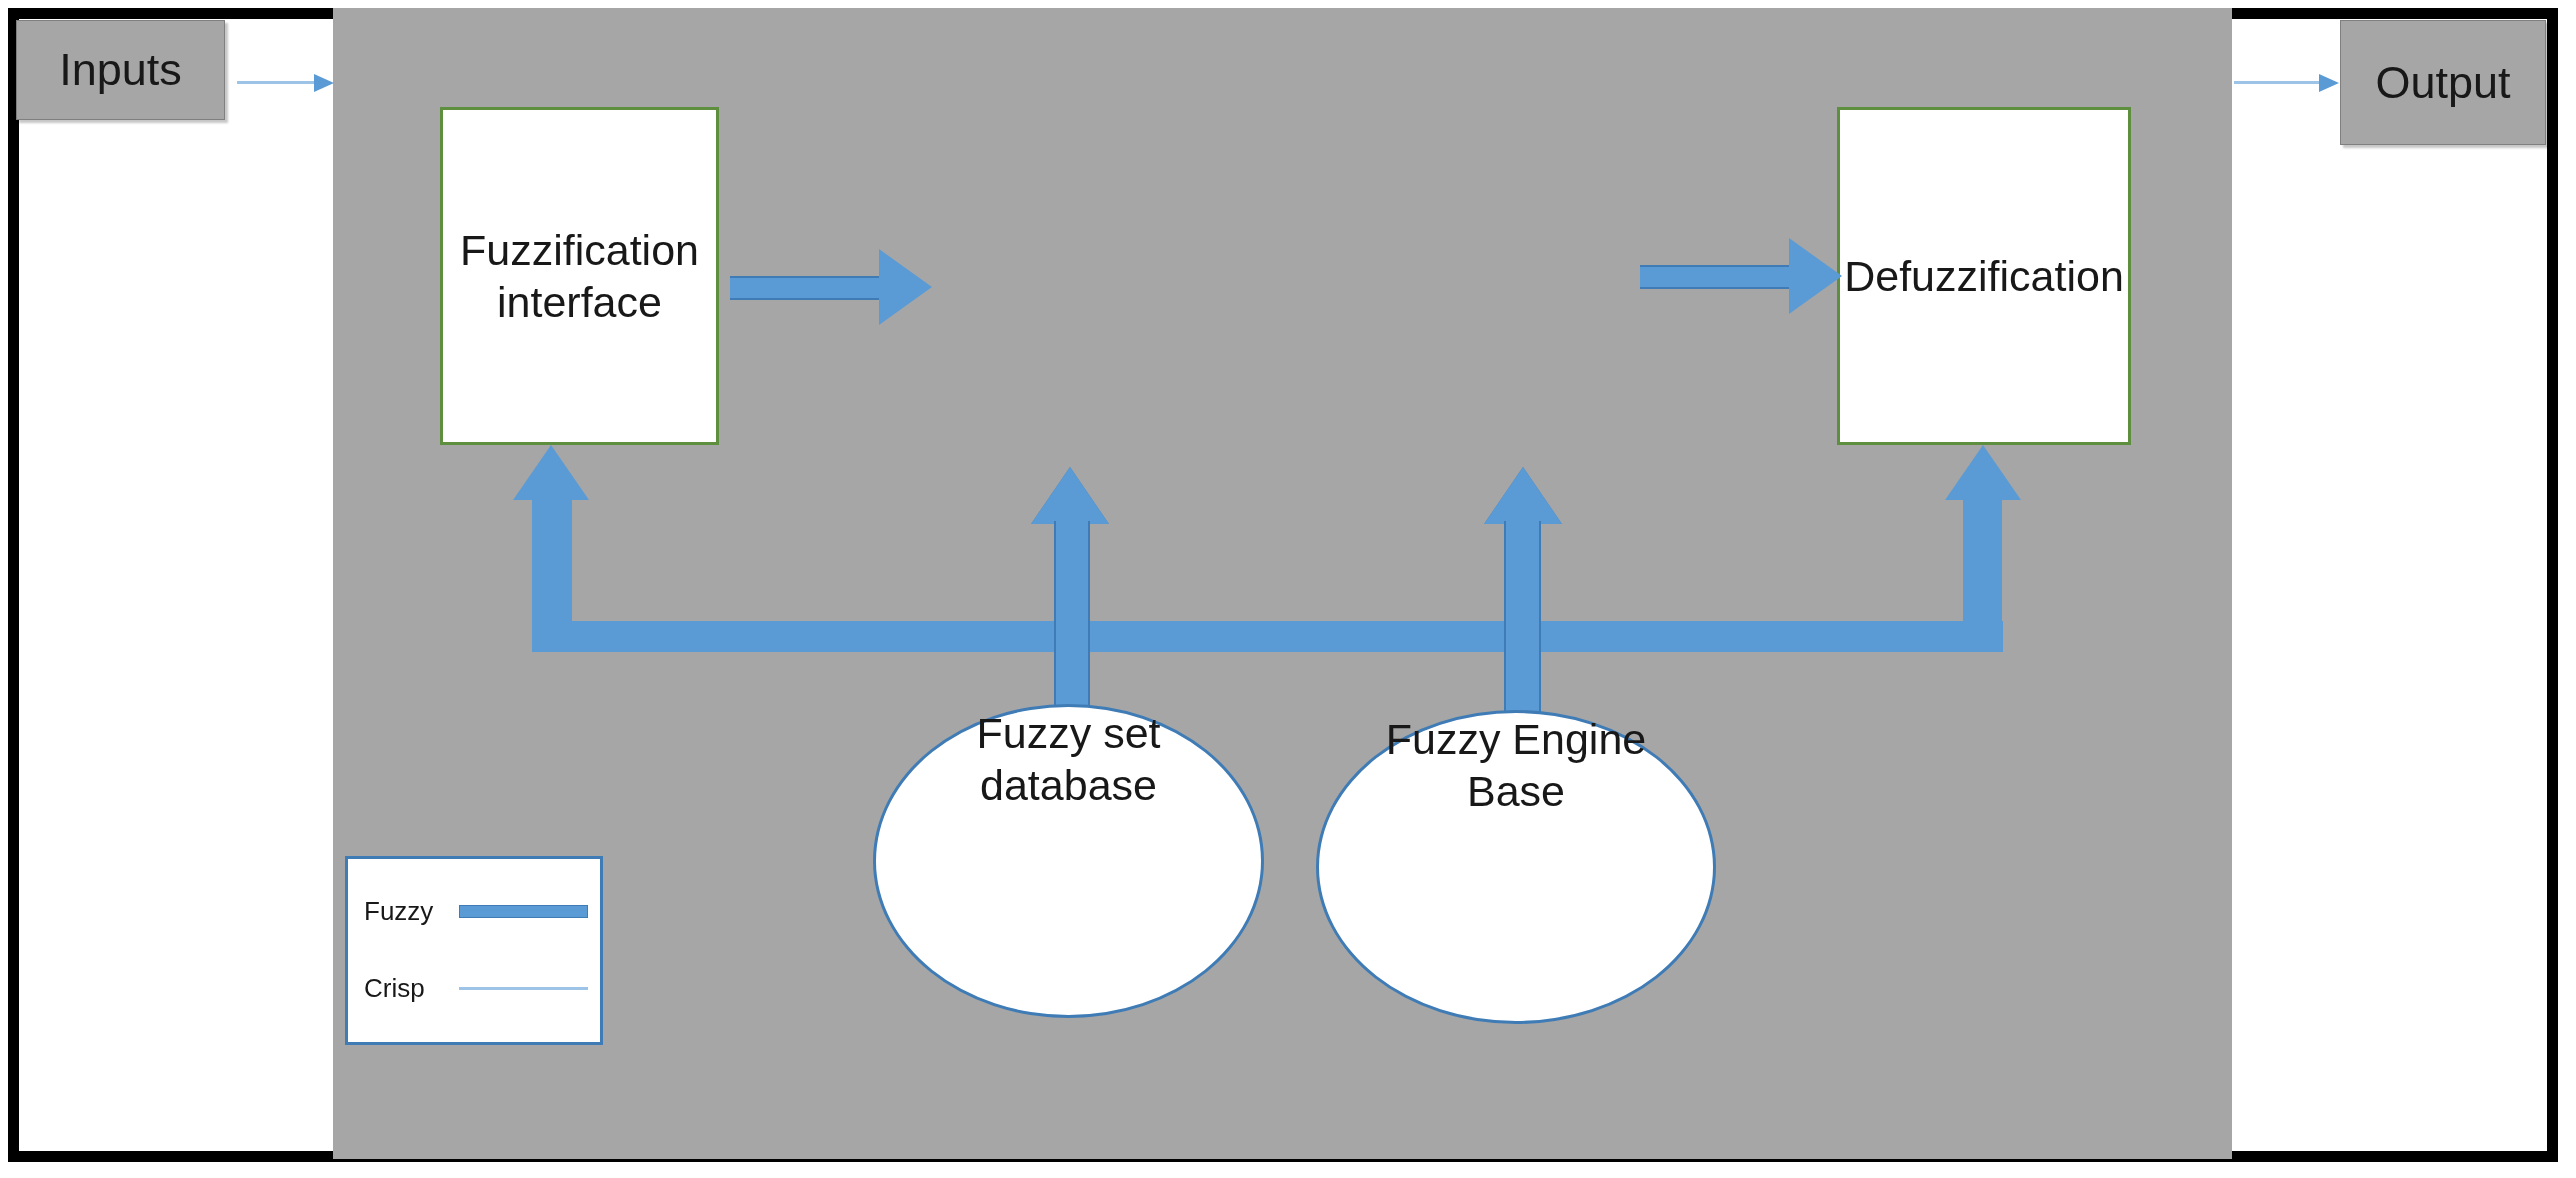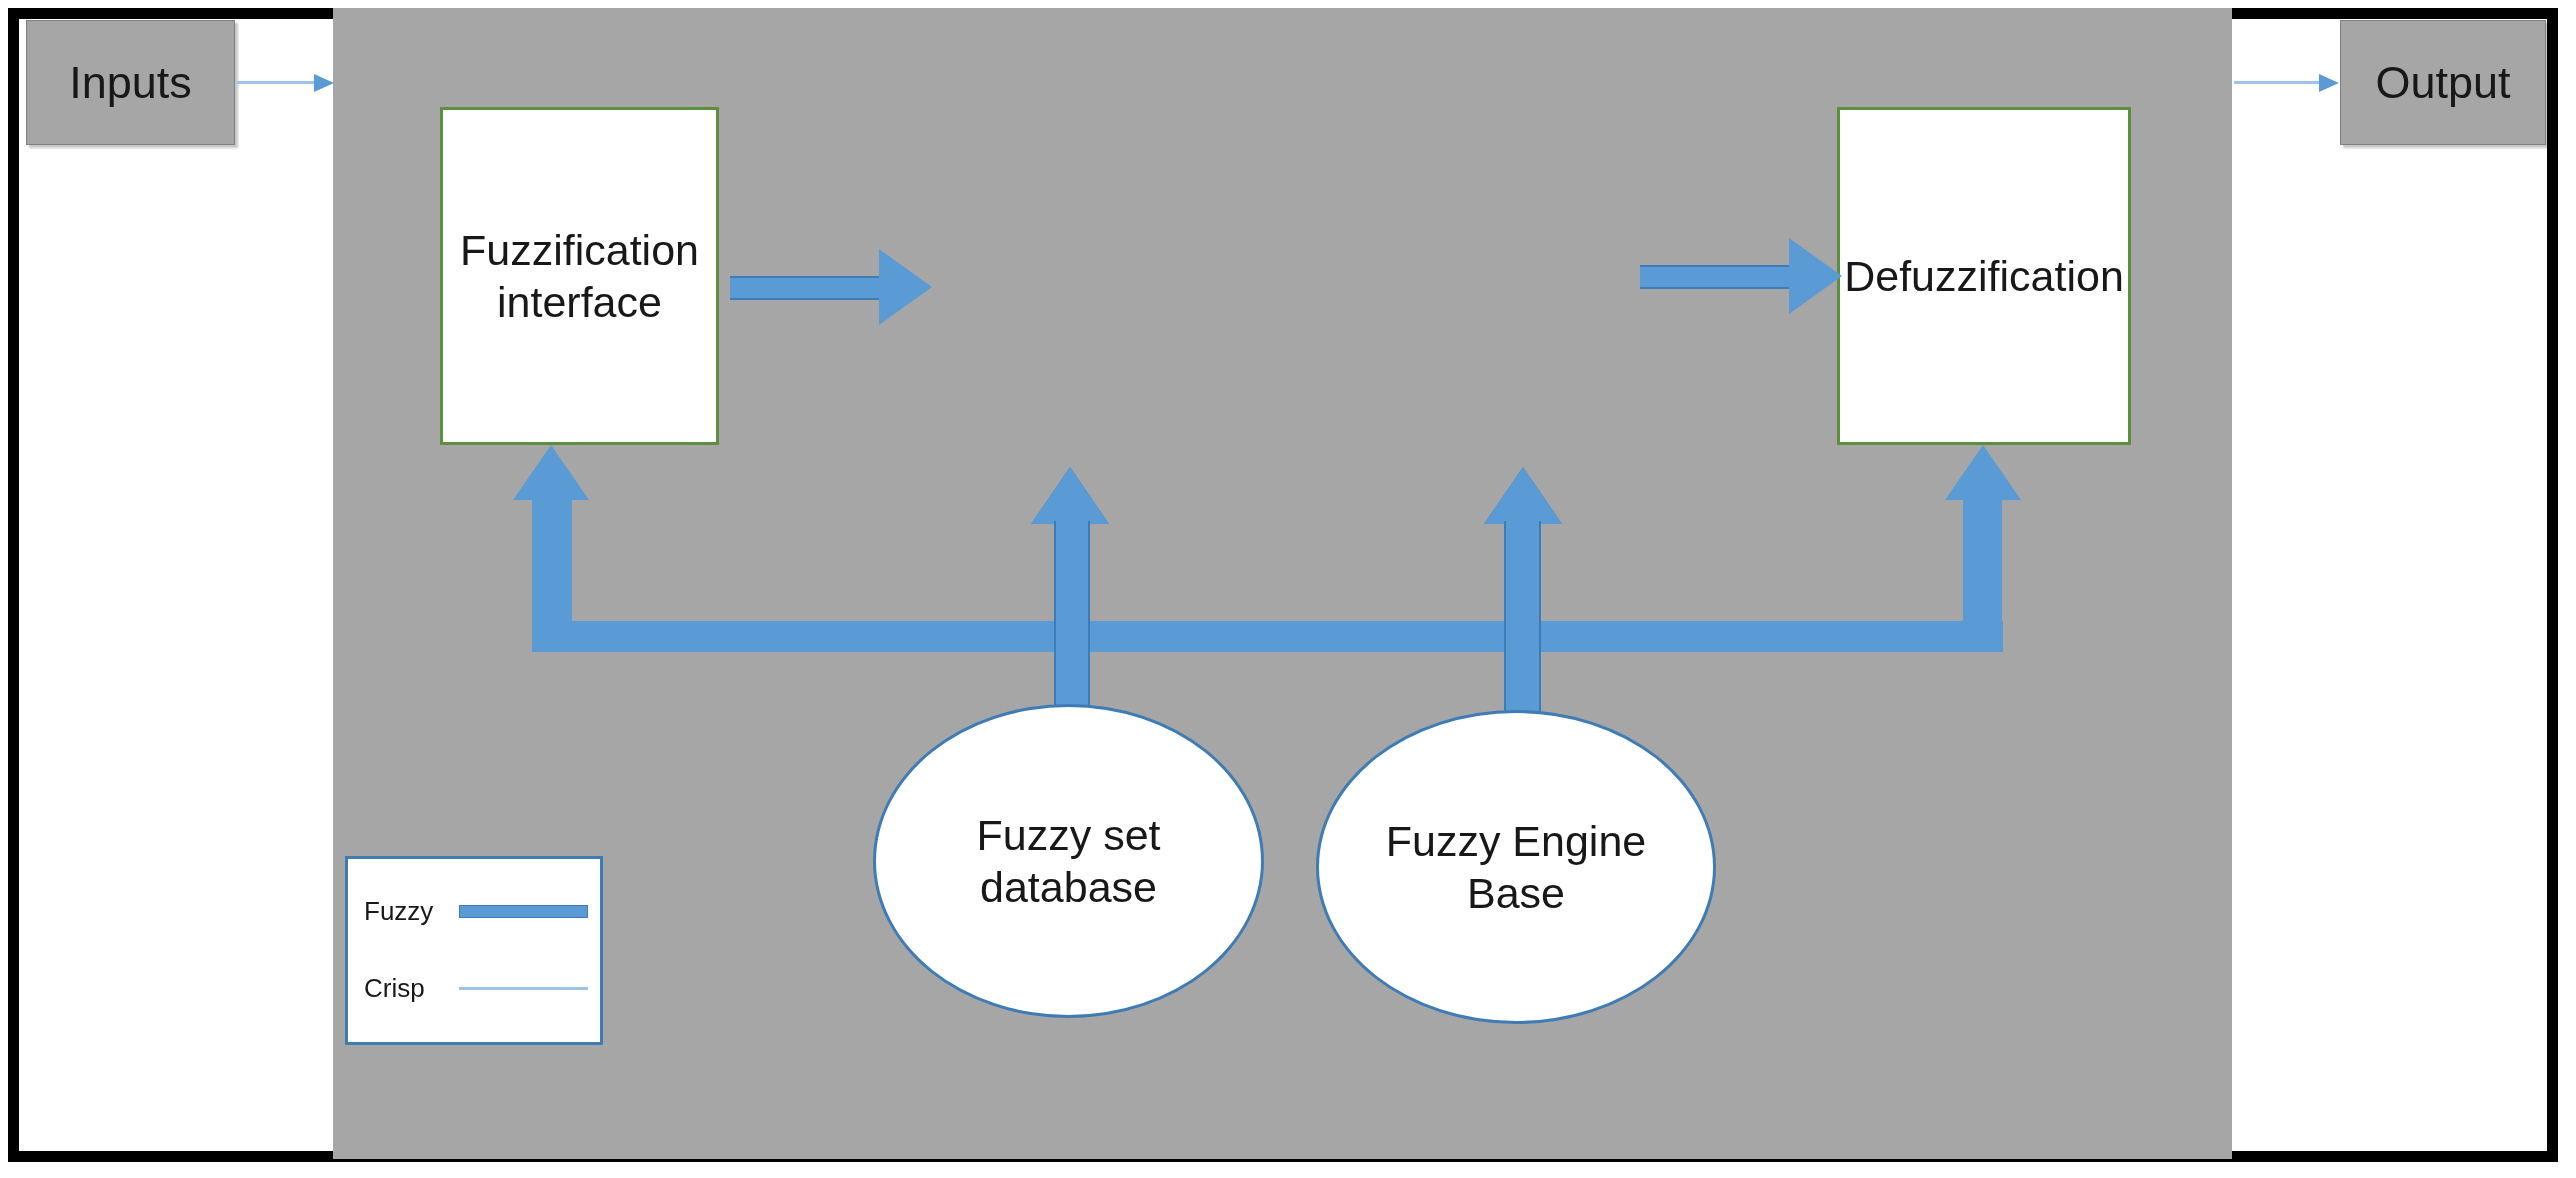--- a/index.html
+++ b/index.html
@@ -68,21 +68,21 @@
   }
 
   
   .ellipse-node {
     position: absolute;
     background: #ffffff;
     border: 3px solid #3f7cb6;
     border-radius: 50%;
     box-sizing: border-box;
     display: flex;
-    align-items: center;
+    align-items: flex-start;
     justify-content: center;
     text-align: center;
     color: #181818;
     font-size: 43px;
     line-height: 1.22;
     z-index: 6;
   }
   #ellipse-fuzzy-set-db { left: 873px; top: 704px; width: 391px; height: 314px; }
   #ellipse-fuzzy-rules  { left: 1316px; top: 710px; width: 400px; height: 314px; }
 
@@ -93,21 +93,21 @@
     border: 1px solid #7f7f7f;
     box-sizing: border-box;
     display: flex;
     align-items: center;
     justify-content: center;
     color: #181818;
     font-size: 45px;
     box-shadow: 3px 3px 2px rgba(0,0,0,0.22);
     z-index: 8;
   }
-  #box-inputs { left: 26px;   top: 20px; width: 209px; height: 125px; }
+  #box-inputs { left: 16px;   top: 20px; width: 209px; height: 100px; }
   #box-output { left: 2340px; top: 20px; width: 206px; height: 125px; }
 
   
   #legend {
     position: absolute;
     left: 345px; top: 856px; width: 258px; height: 189px;
     background: #ffffff;
     border: 3px solid #3f7cb6;
     box-sizing: border-box;
     z-index: 9;

